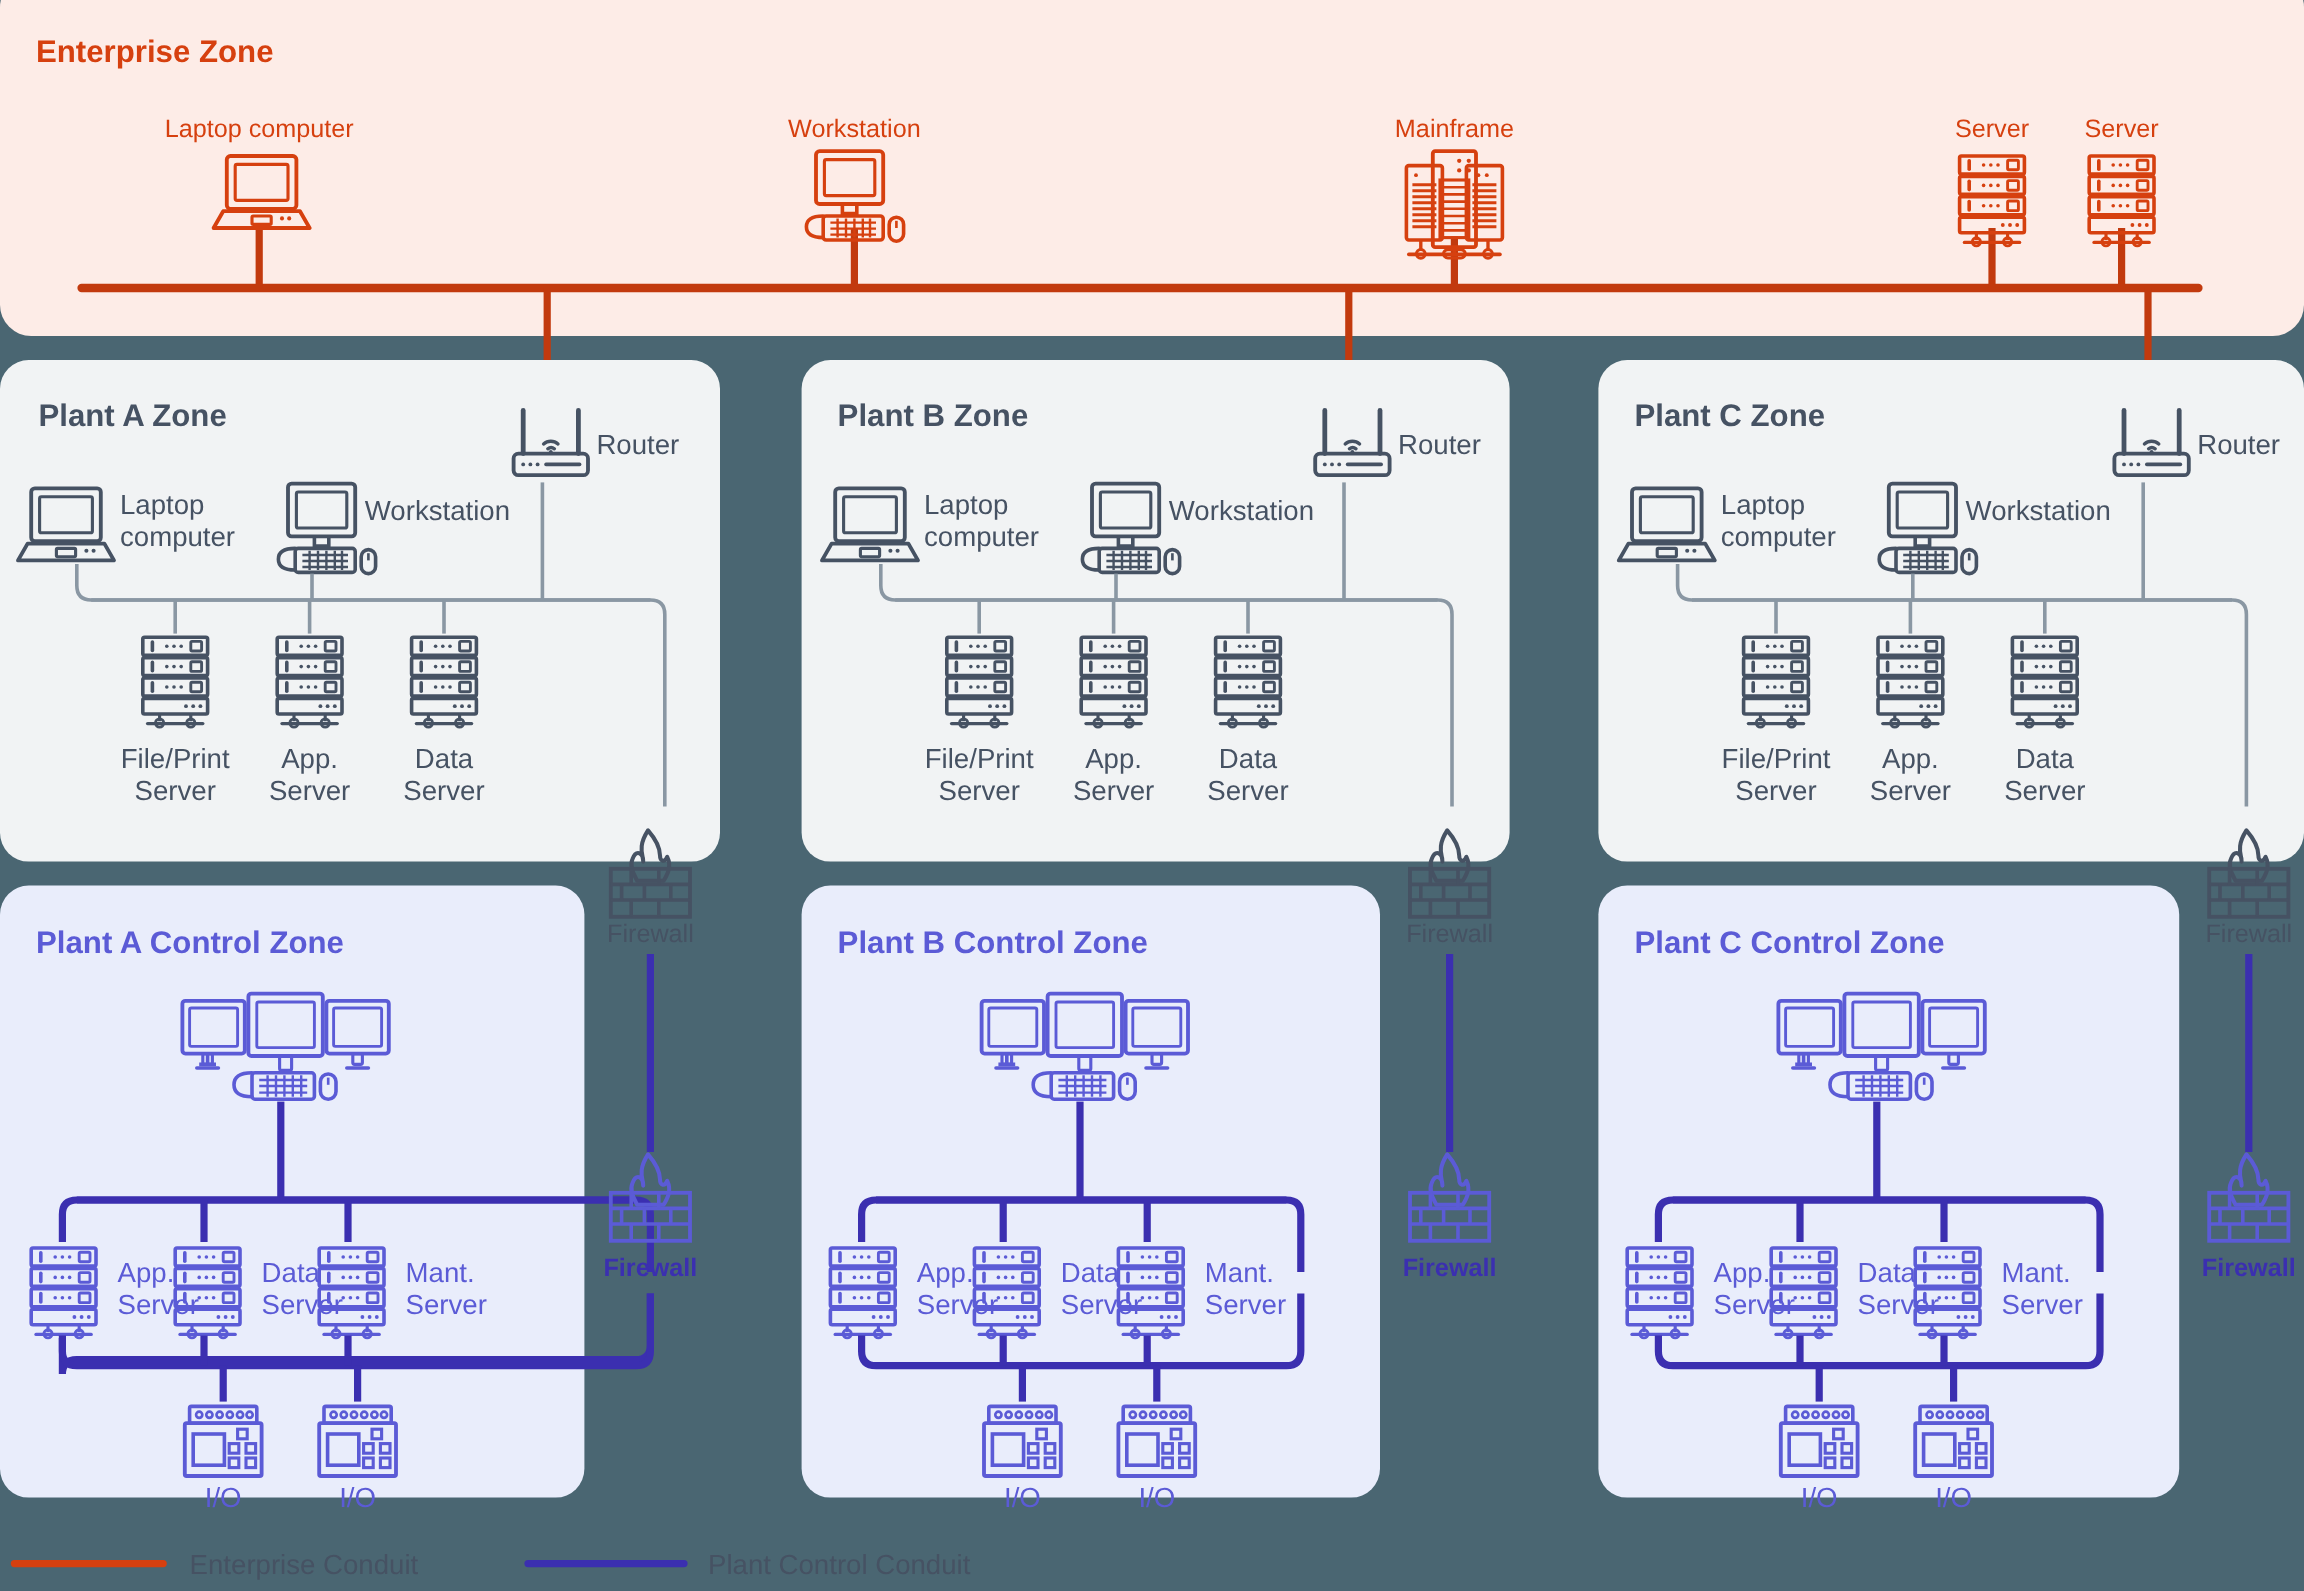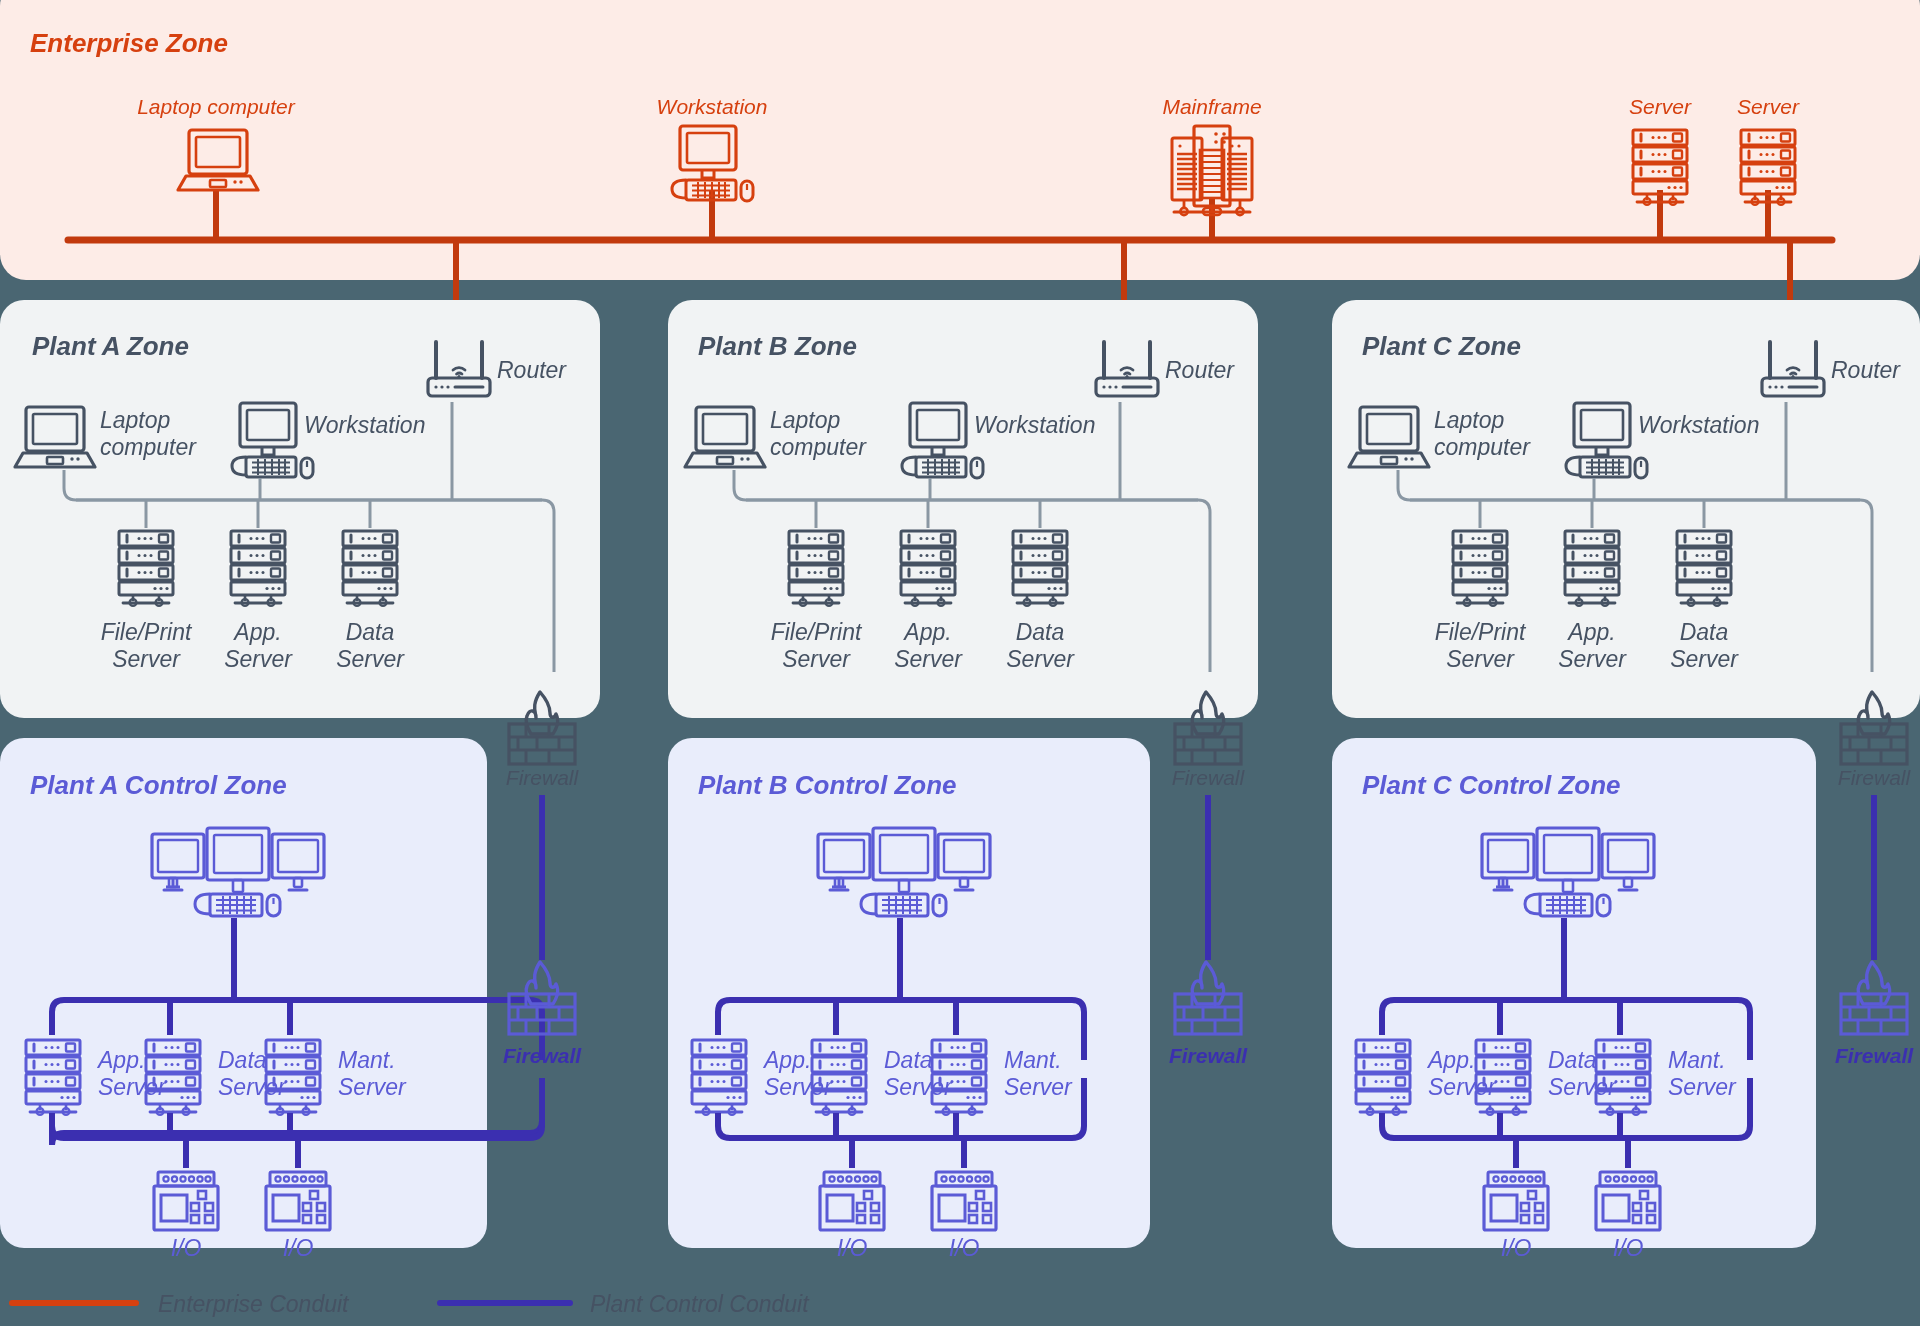--- a/index.html
+++ b/index.html
@@ -1,18 +1,18 @@
 <!DOCTYPE html>
 <html><head>
 <meta charset="utf-8">
 <style>
   html,body{margin:0;padding:0;background:#4a6672;}
   body{width:1920px;height:1326px;position:relative;overflow:hidden;
        font-family:"Liberation Sans","DejaVu Sans",sans-serif;}
-  #root{position:absolute;inset:0;font-style:italic;}
+  #root{position:absolute;inset:0;}
   svg#diagram{position:absolute;left:0;top:0;width:1920px;height:1326px;}
   text{font-family:"Liberation Sans","DejaVu Sans",sans-serif;}
 </style>
 </head>
 <body>
 
 <div id="root">
 <svg id="diagram" viewBox="0 0 1920 1326">
 
   <defs>

